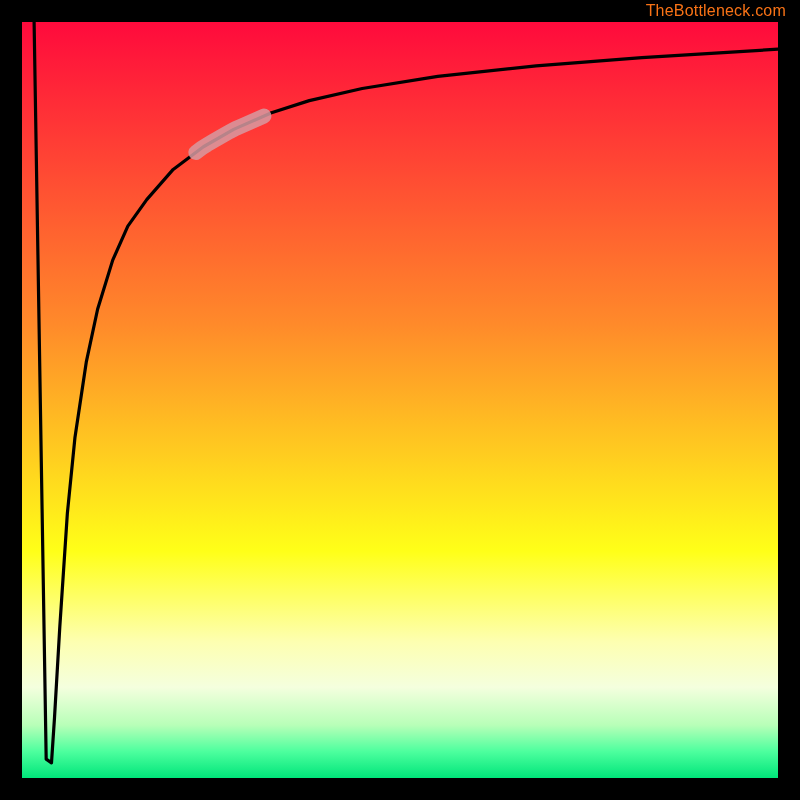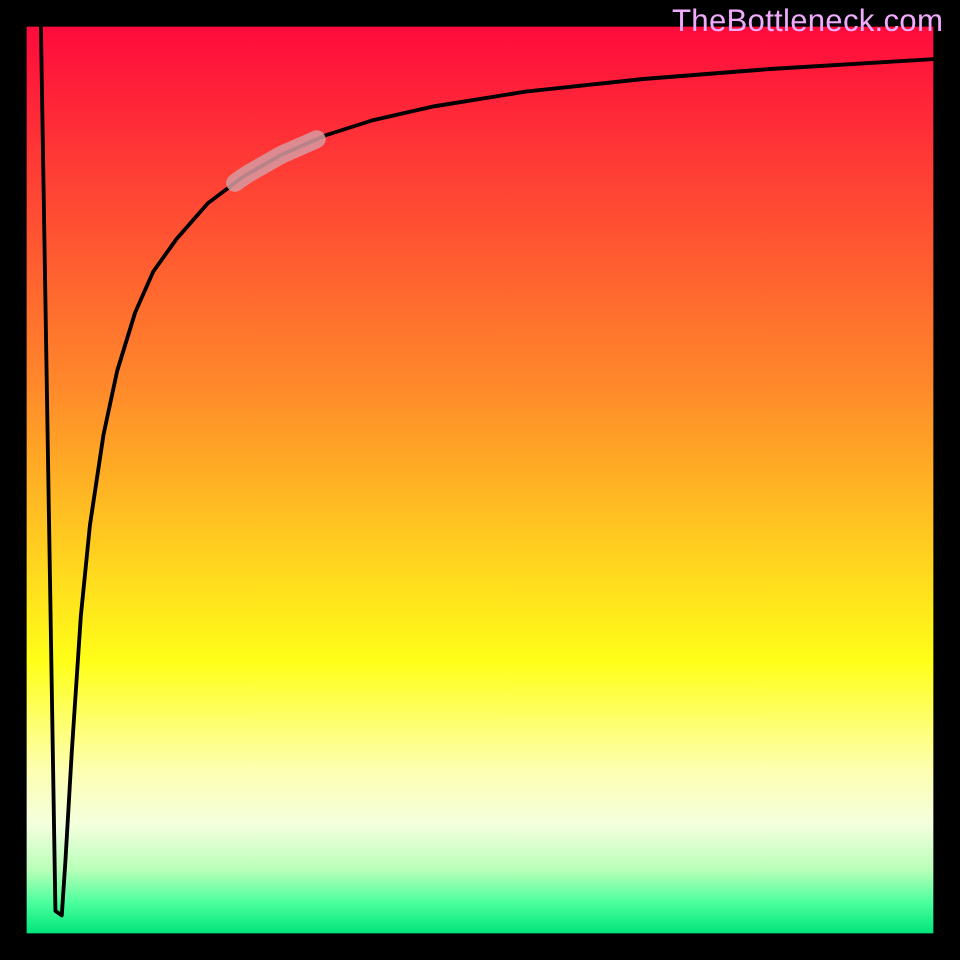--- a/index.html
+++ b/index.html
@@ -13,22 +13,22 @@
   }
   .frame {
     position: relative;
     width: 800px;
     height: 800px;
   }
   .watermark {
     position: absolute;
     top: 2px;
     right: 14px;
-    color: #f0abfc;
-    font-size: 26px;
+    color: #f97316;
+    font-size: 16px;
     letter-spacing: 0.2px;
     z-index: 5;
     font-weight: 500;
   }
   svg {
     display: block;
   }
 </style>
 </head>
 <body>

